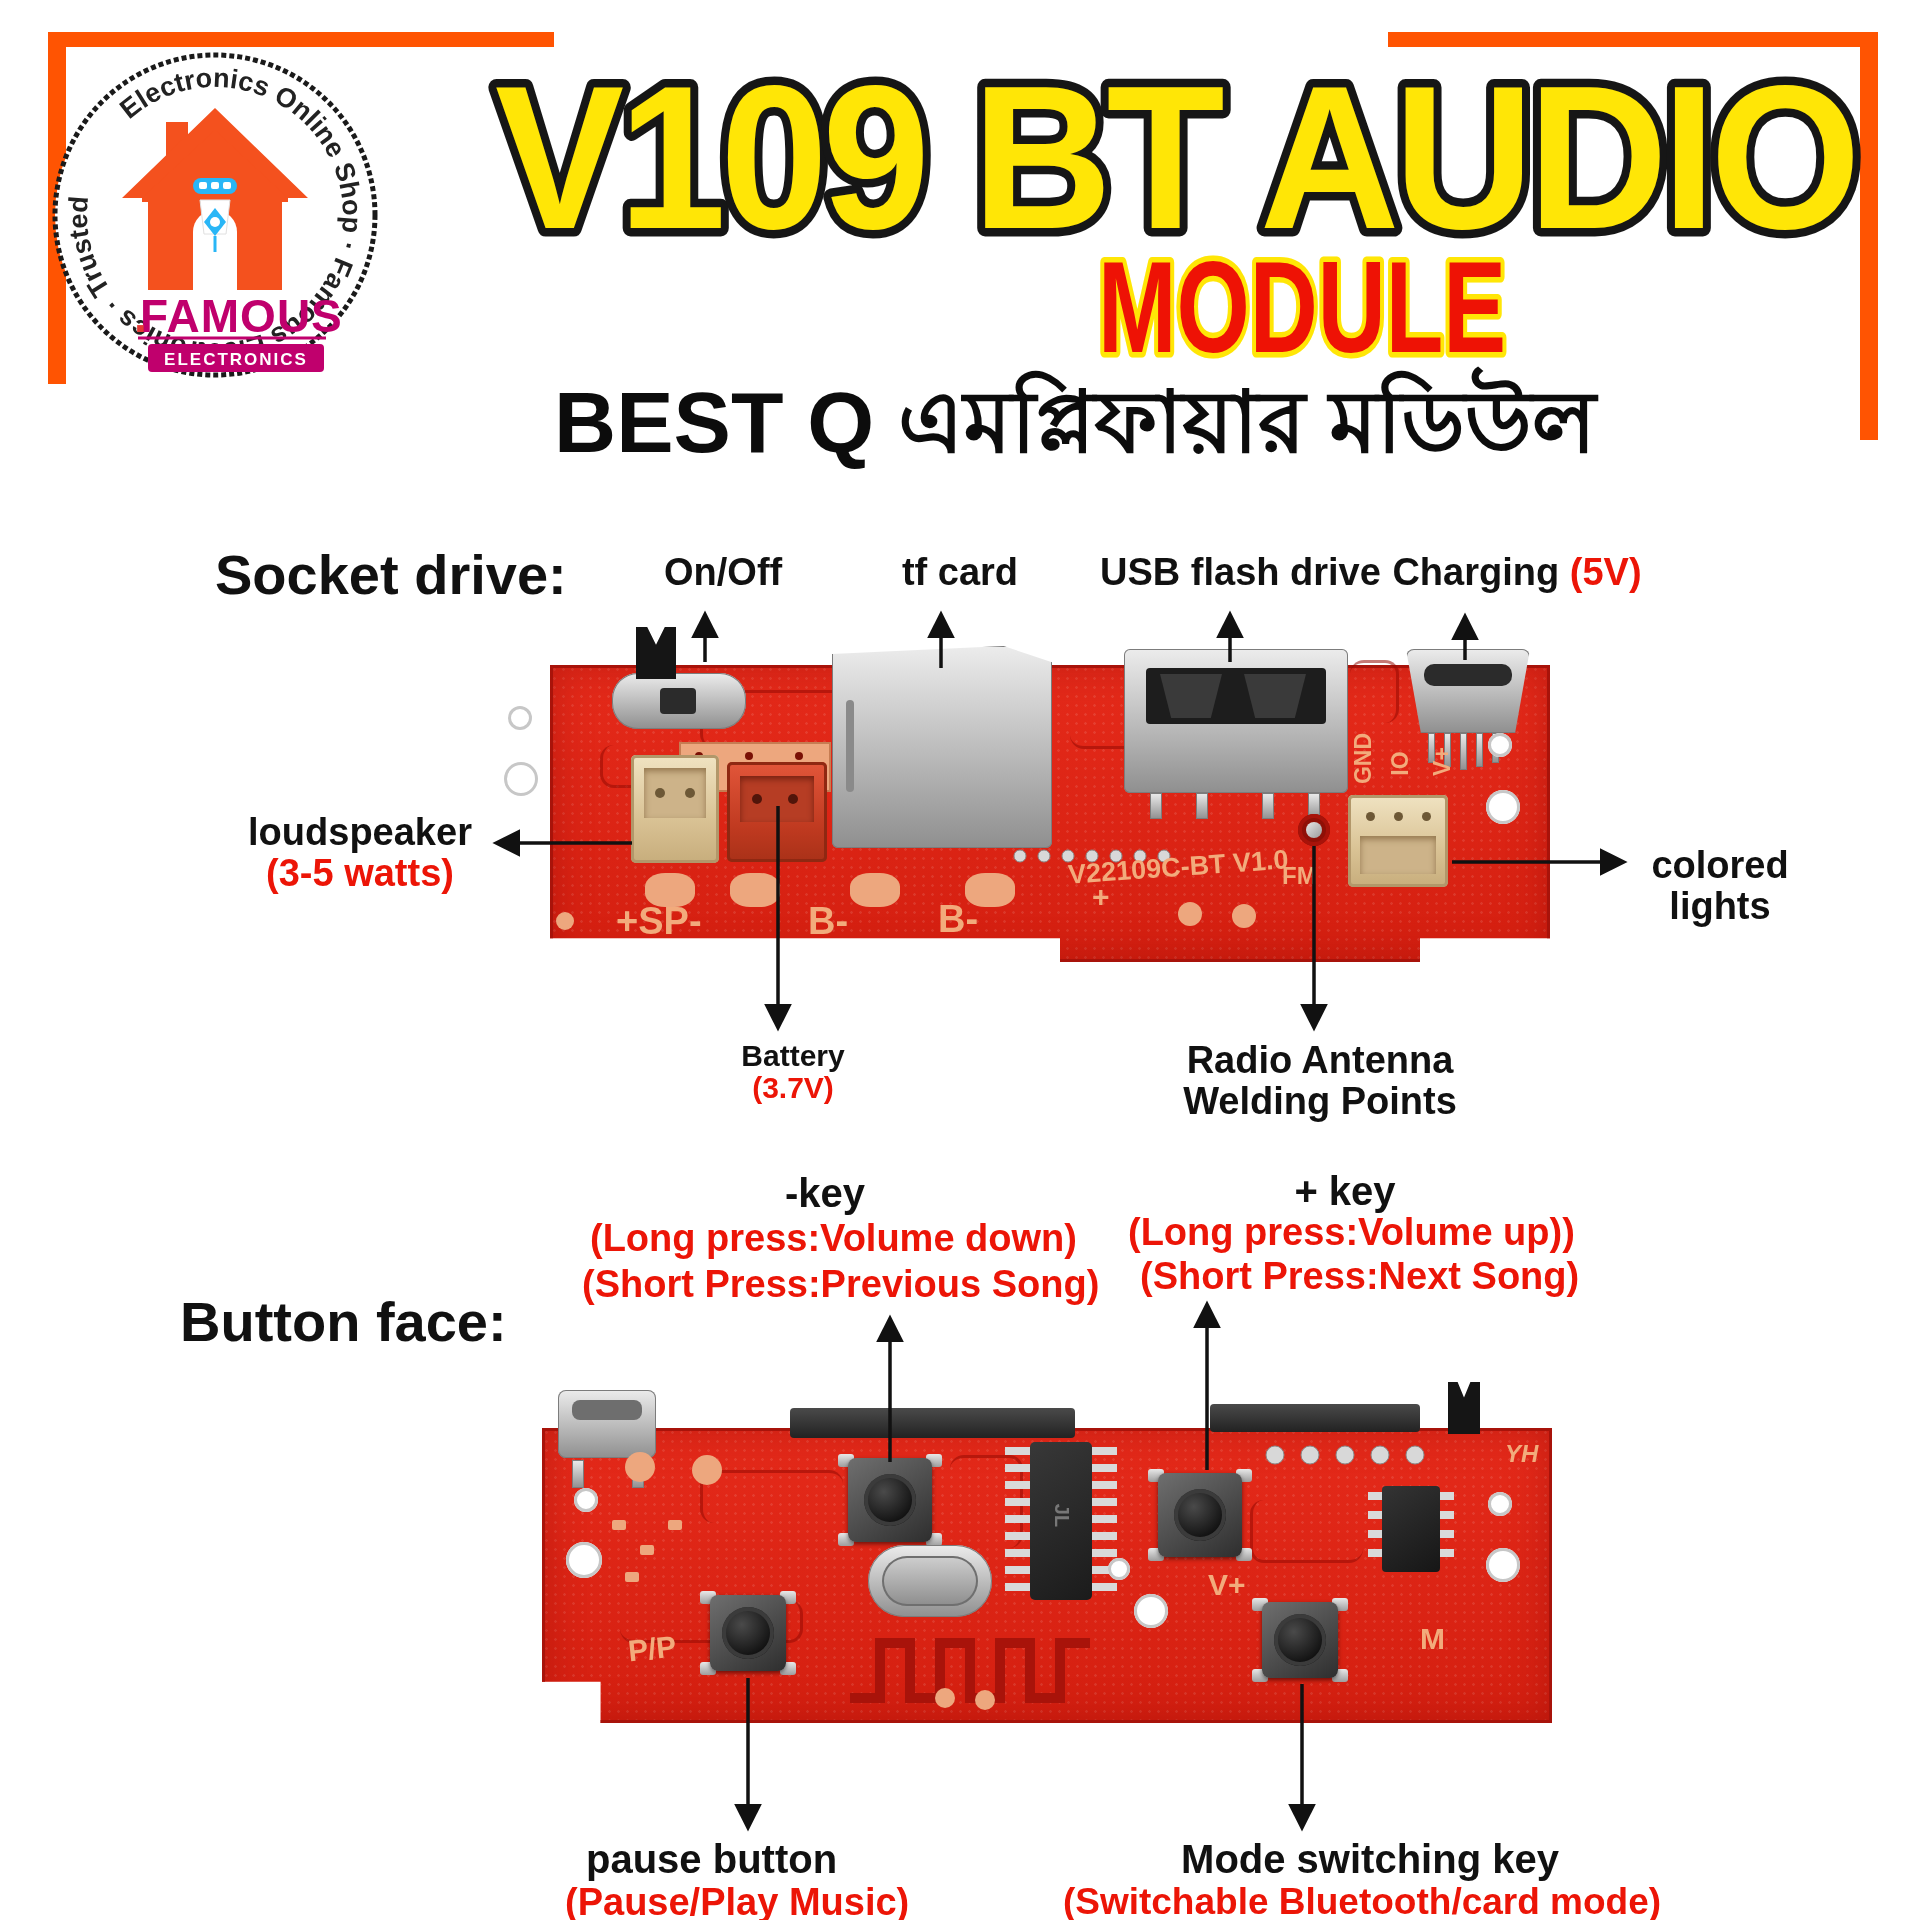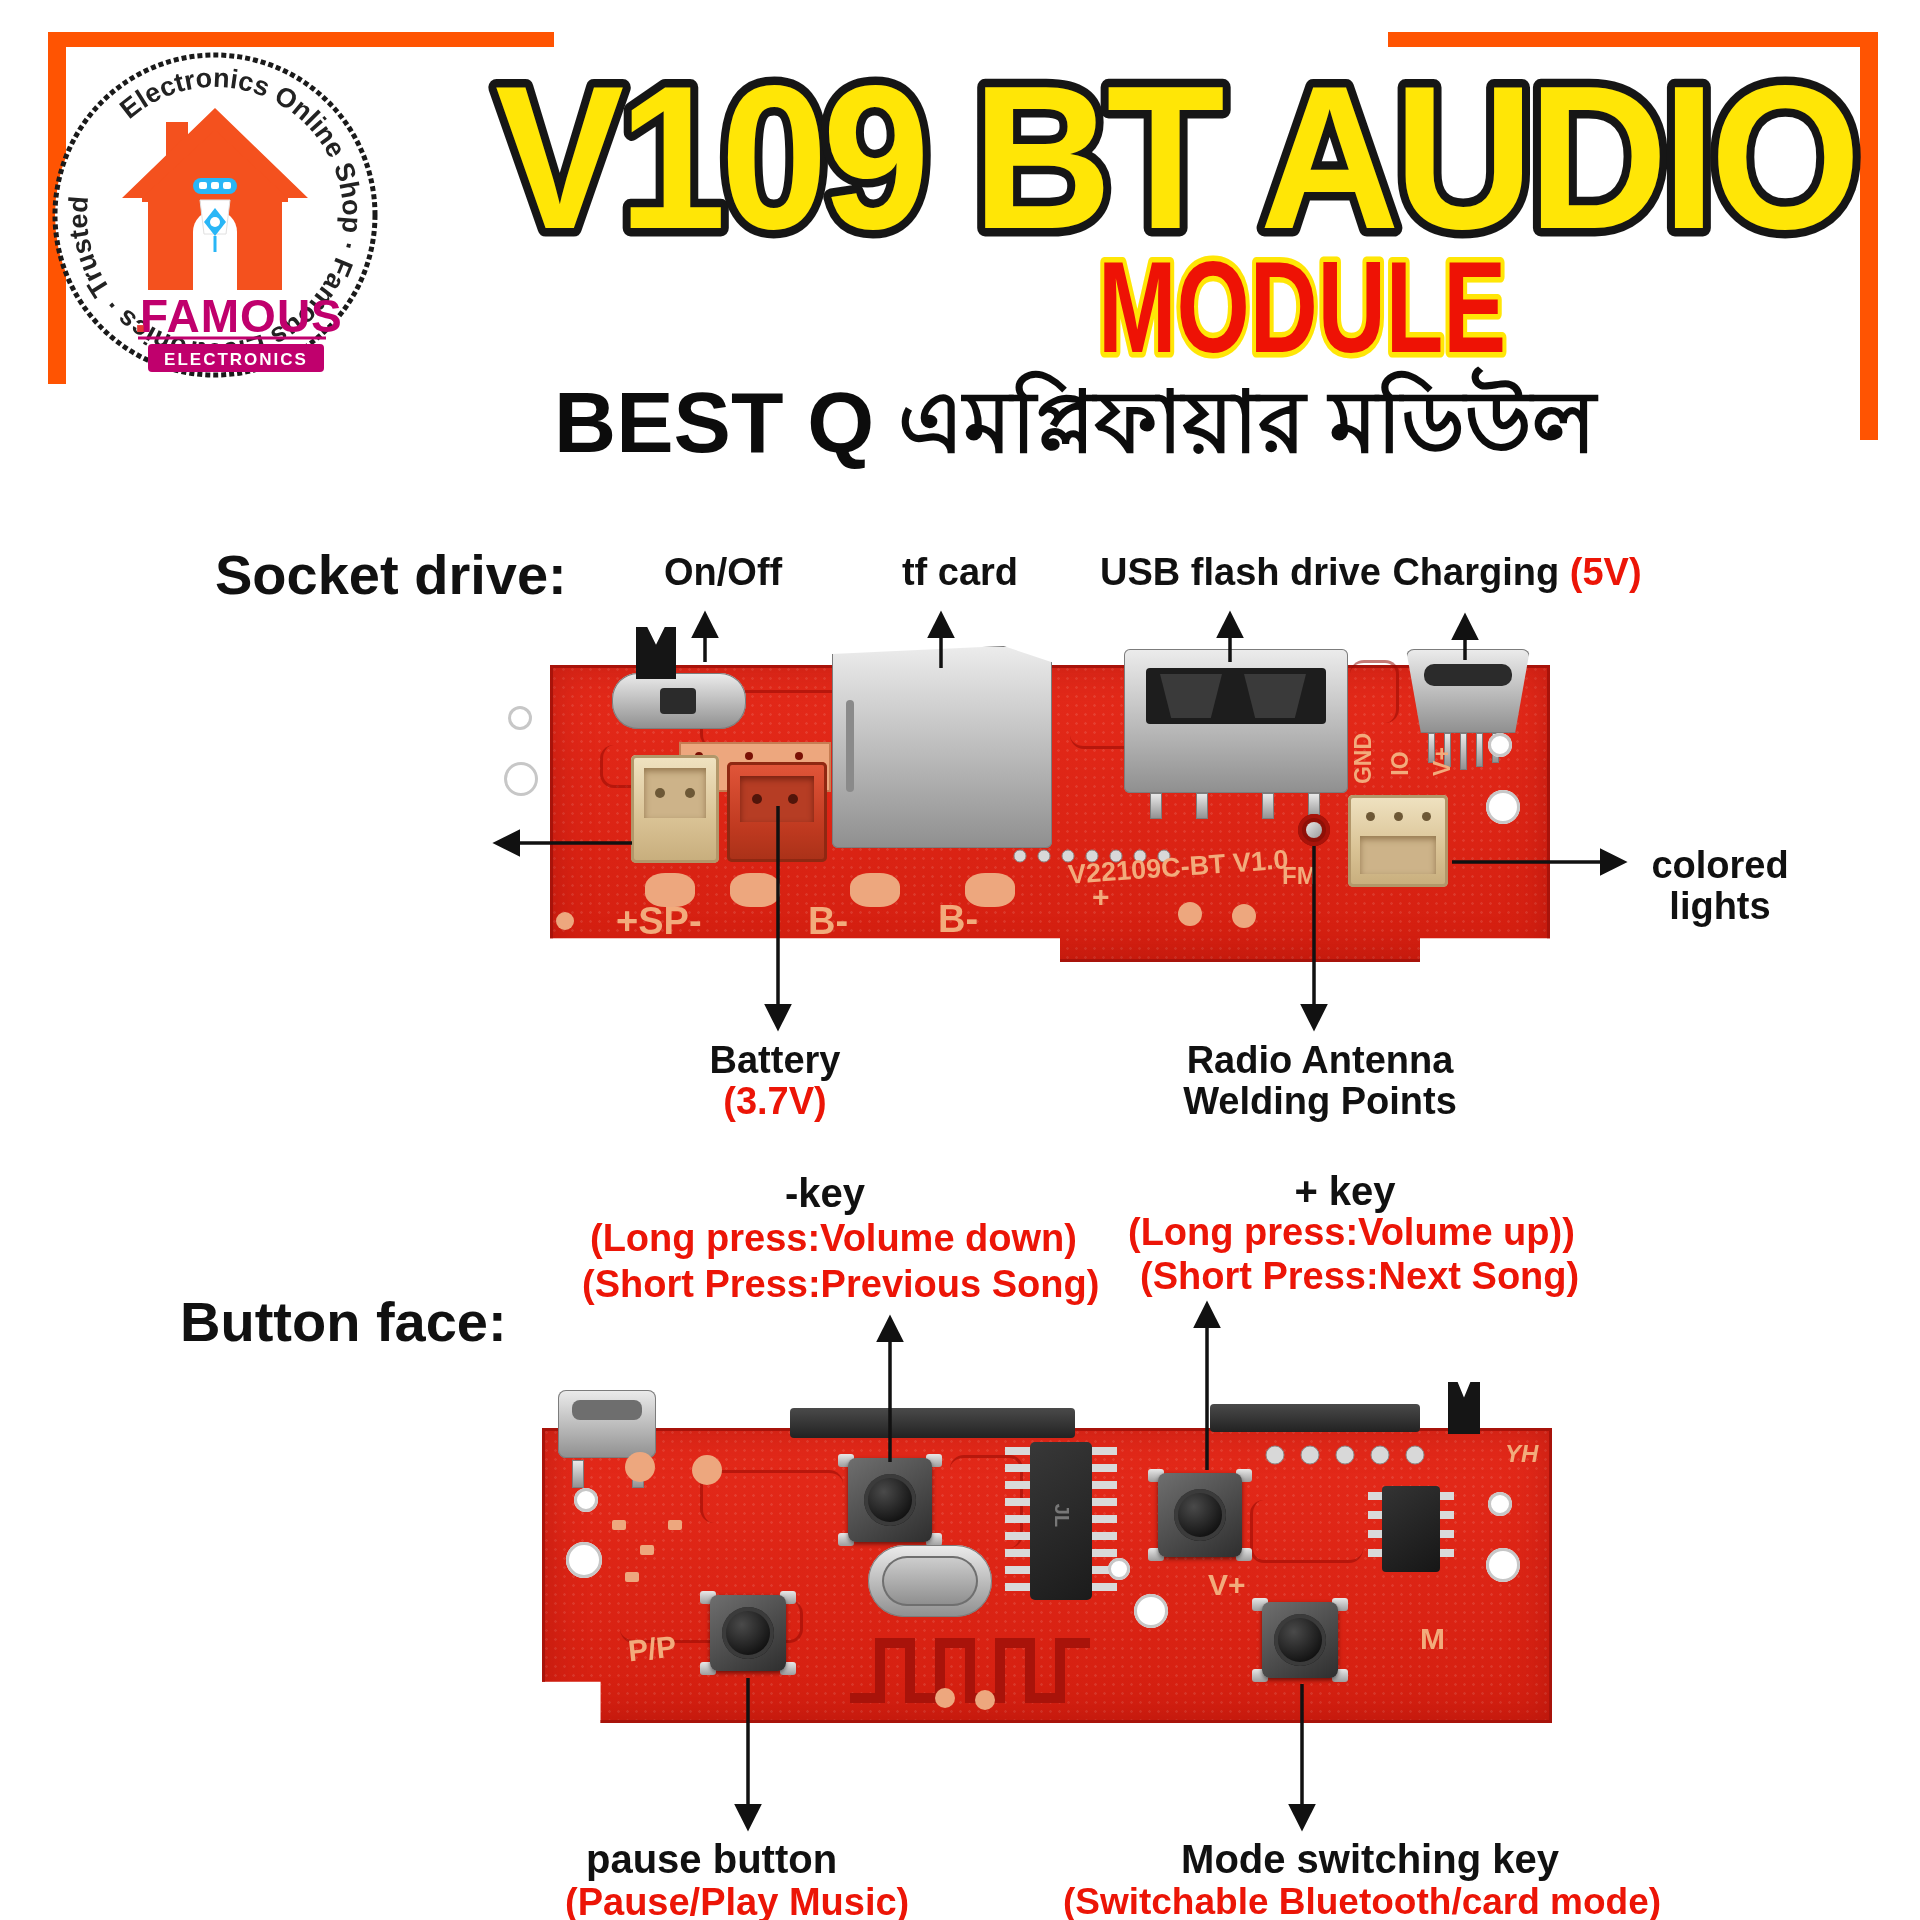--- a/index.html
+++ b/index.html
@@ -78,21 +78,24 @@
     <text x="1075" y="452" text-anchor="middle" font-size="86" font-weight="bold" fill="#0c0c0c">BEST Q এমপ্লিফায়ার মডিউল</text>
   </svg>
 
   <div class="lbl" style="left:215px;top:545px;font-size:56px;">Socket drive:</div>
 
   <div class="lbl" style="left:664px;top:552px;width:116px;font-size:38px;">On/Off</div>
   <div class="lbl" style="left:898px;top:552px;width:124px;font-size:38px;">tf card</div>
   <div class="lbl" style="left:1100px;top:552px;width:270px;font-size:38px;">USB flash drive</div>
   <div class="lbl" style="left:1392px;top:552px;width:250px;font-size:38px;"><span>Charging</span> <span class="red">(5V)</span></div>
 
-  <div class="lbl" style="left:655px;top:1040px;width:240px;font-size:38px;">
+  <div class="lbl" style="left:240px;top:812px;width:240px;font-size:38px;">
+      <span>loudspeaker</span><br>
+      <span class="red">(3-5 watts)</span></div>
+  <div class="lbl" style="left:673px;top:1040px;width:240px;font-size:30px;">
       <span>Battery</span><br>
       <span class="red">(3.7V)</span></div>
   <div class="lbl" style="left:1630px;top:845px;width:180px;font-size:38px;">
       <span>colored</span><br>
       <span>lights</span></div>
   <div class="lbl" style="left:1140px;top:1040px;width:360px;font-size:38px;">
       <span>Radio Antenna</span><br>
       <span>Welding Points</span></div>
 
   <div class="pcb" style="left:550px;top:665px;width:1000px;height:297px;

